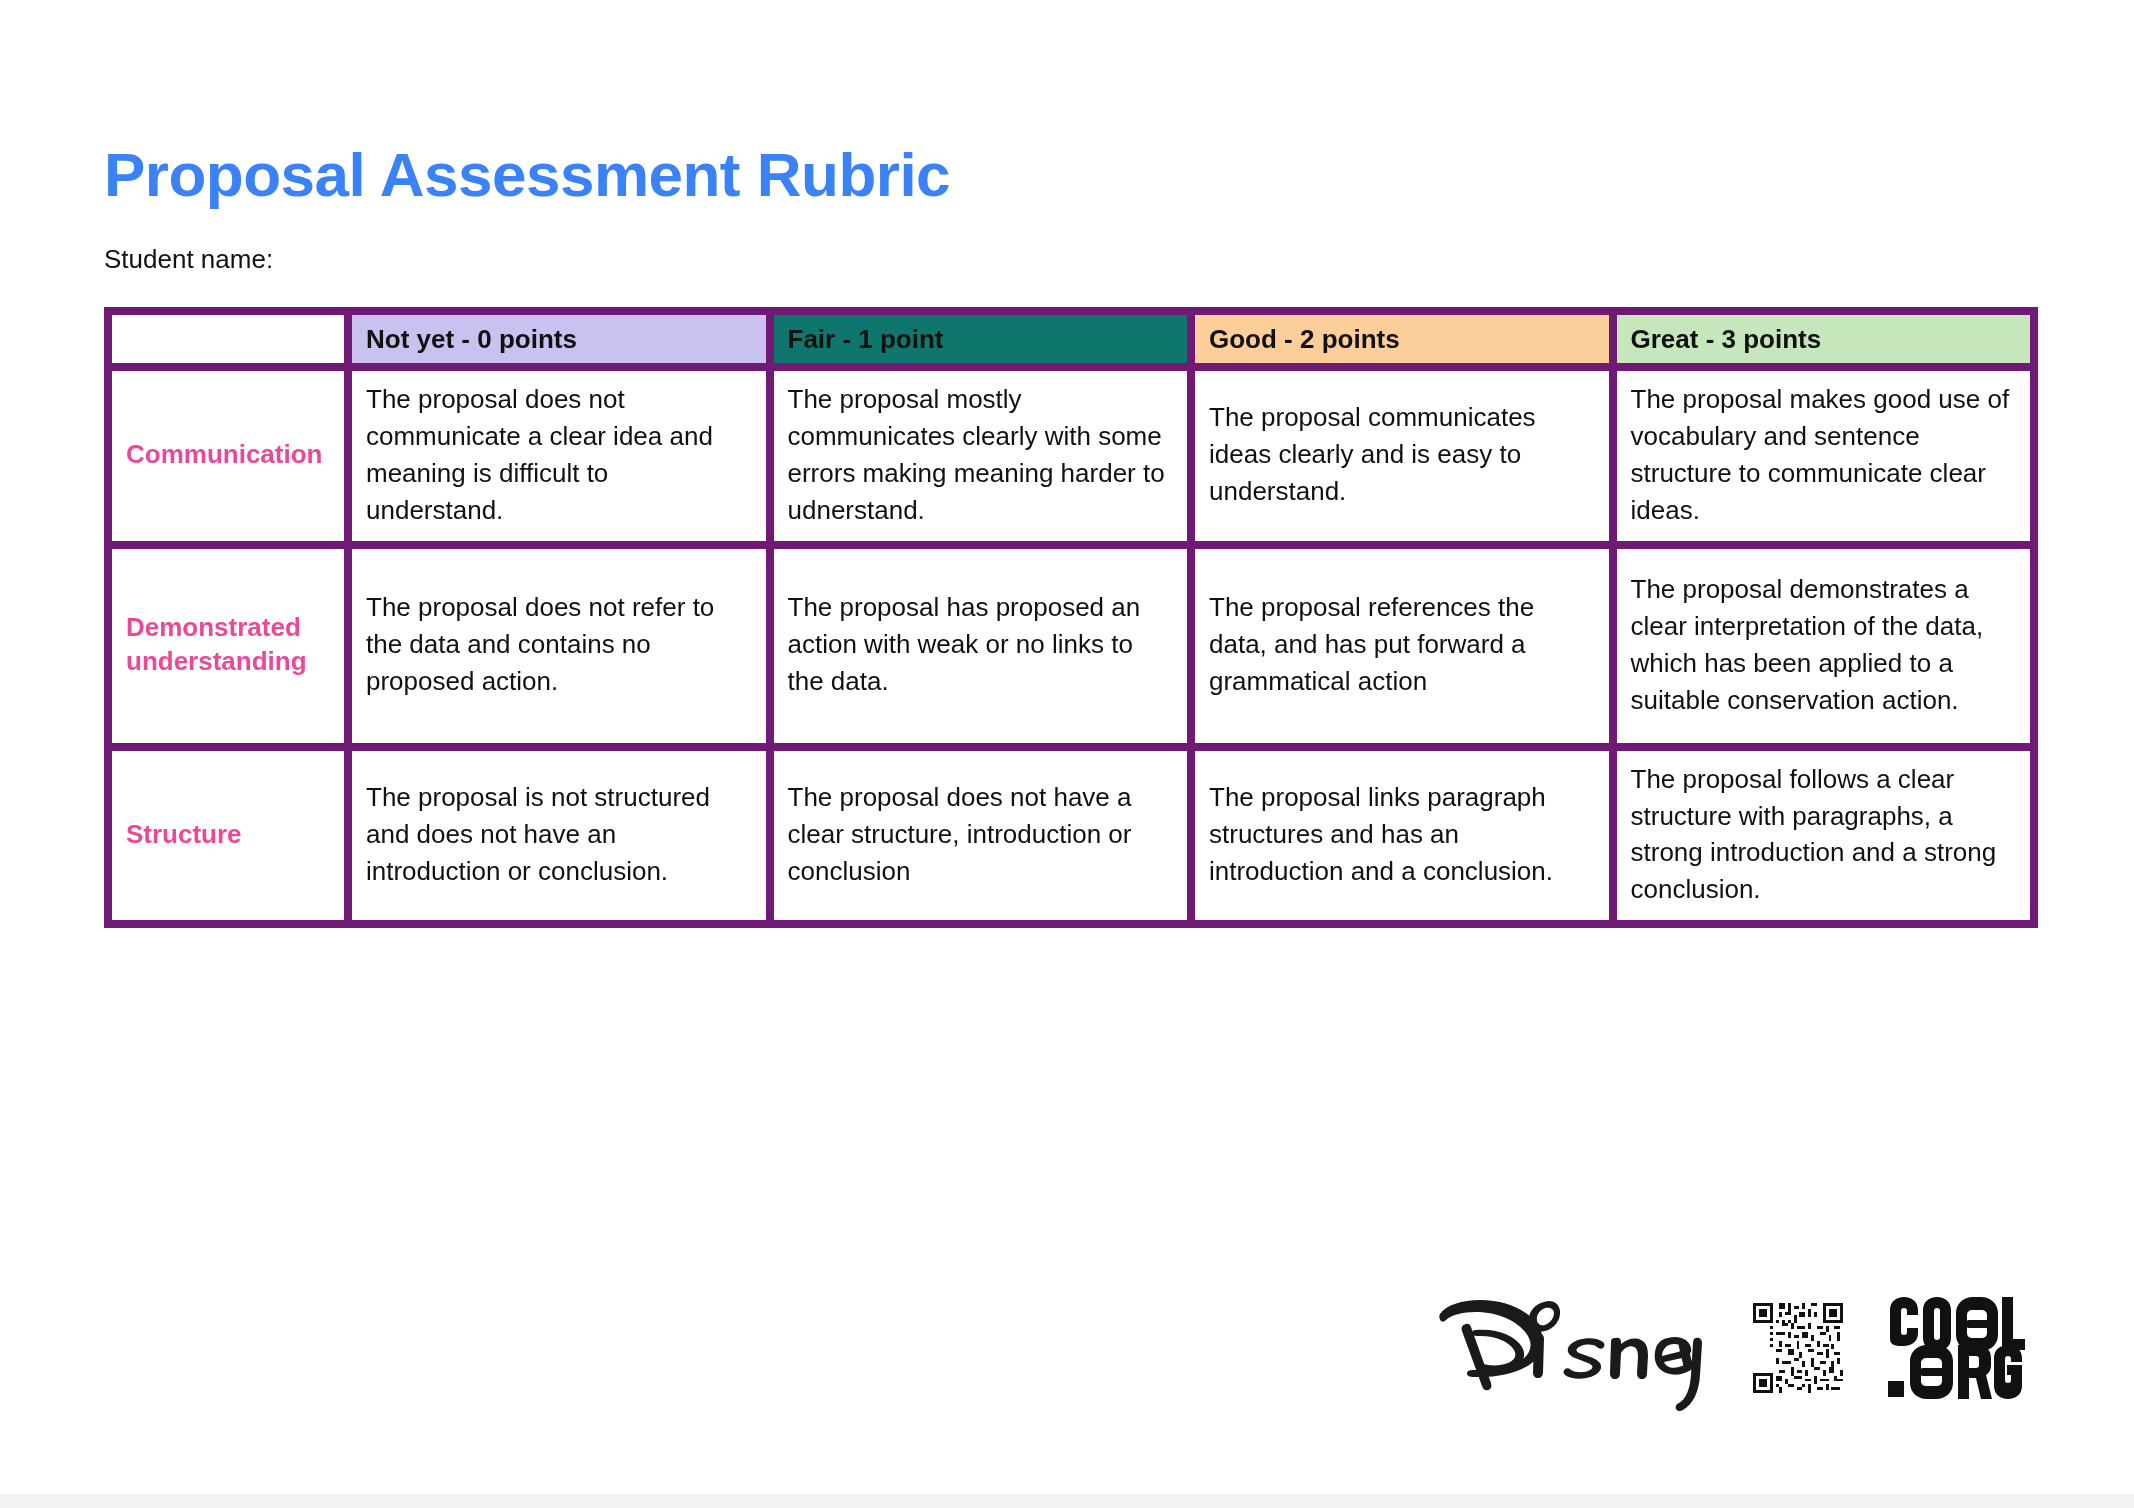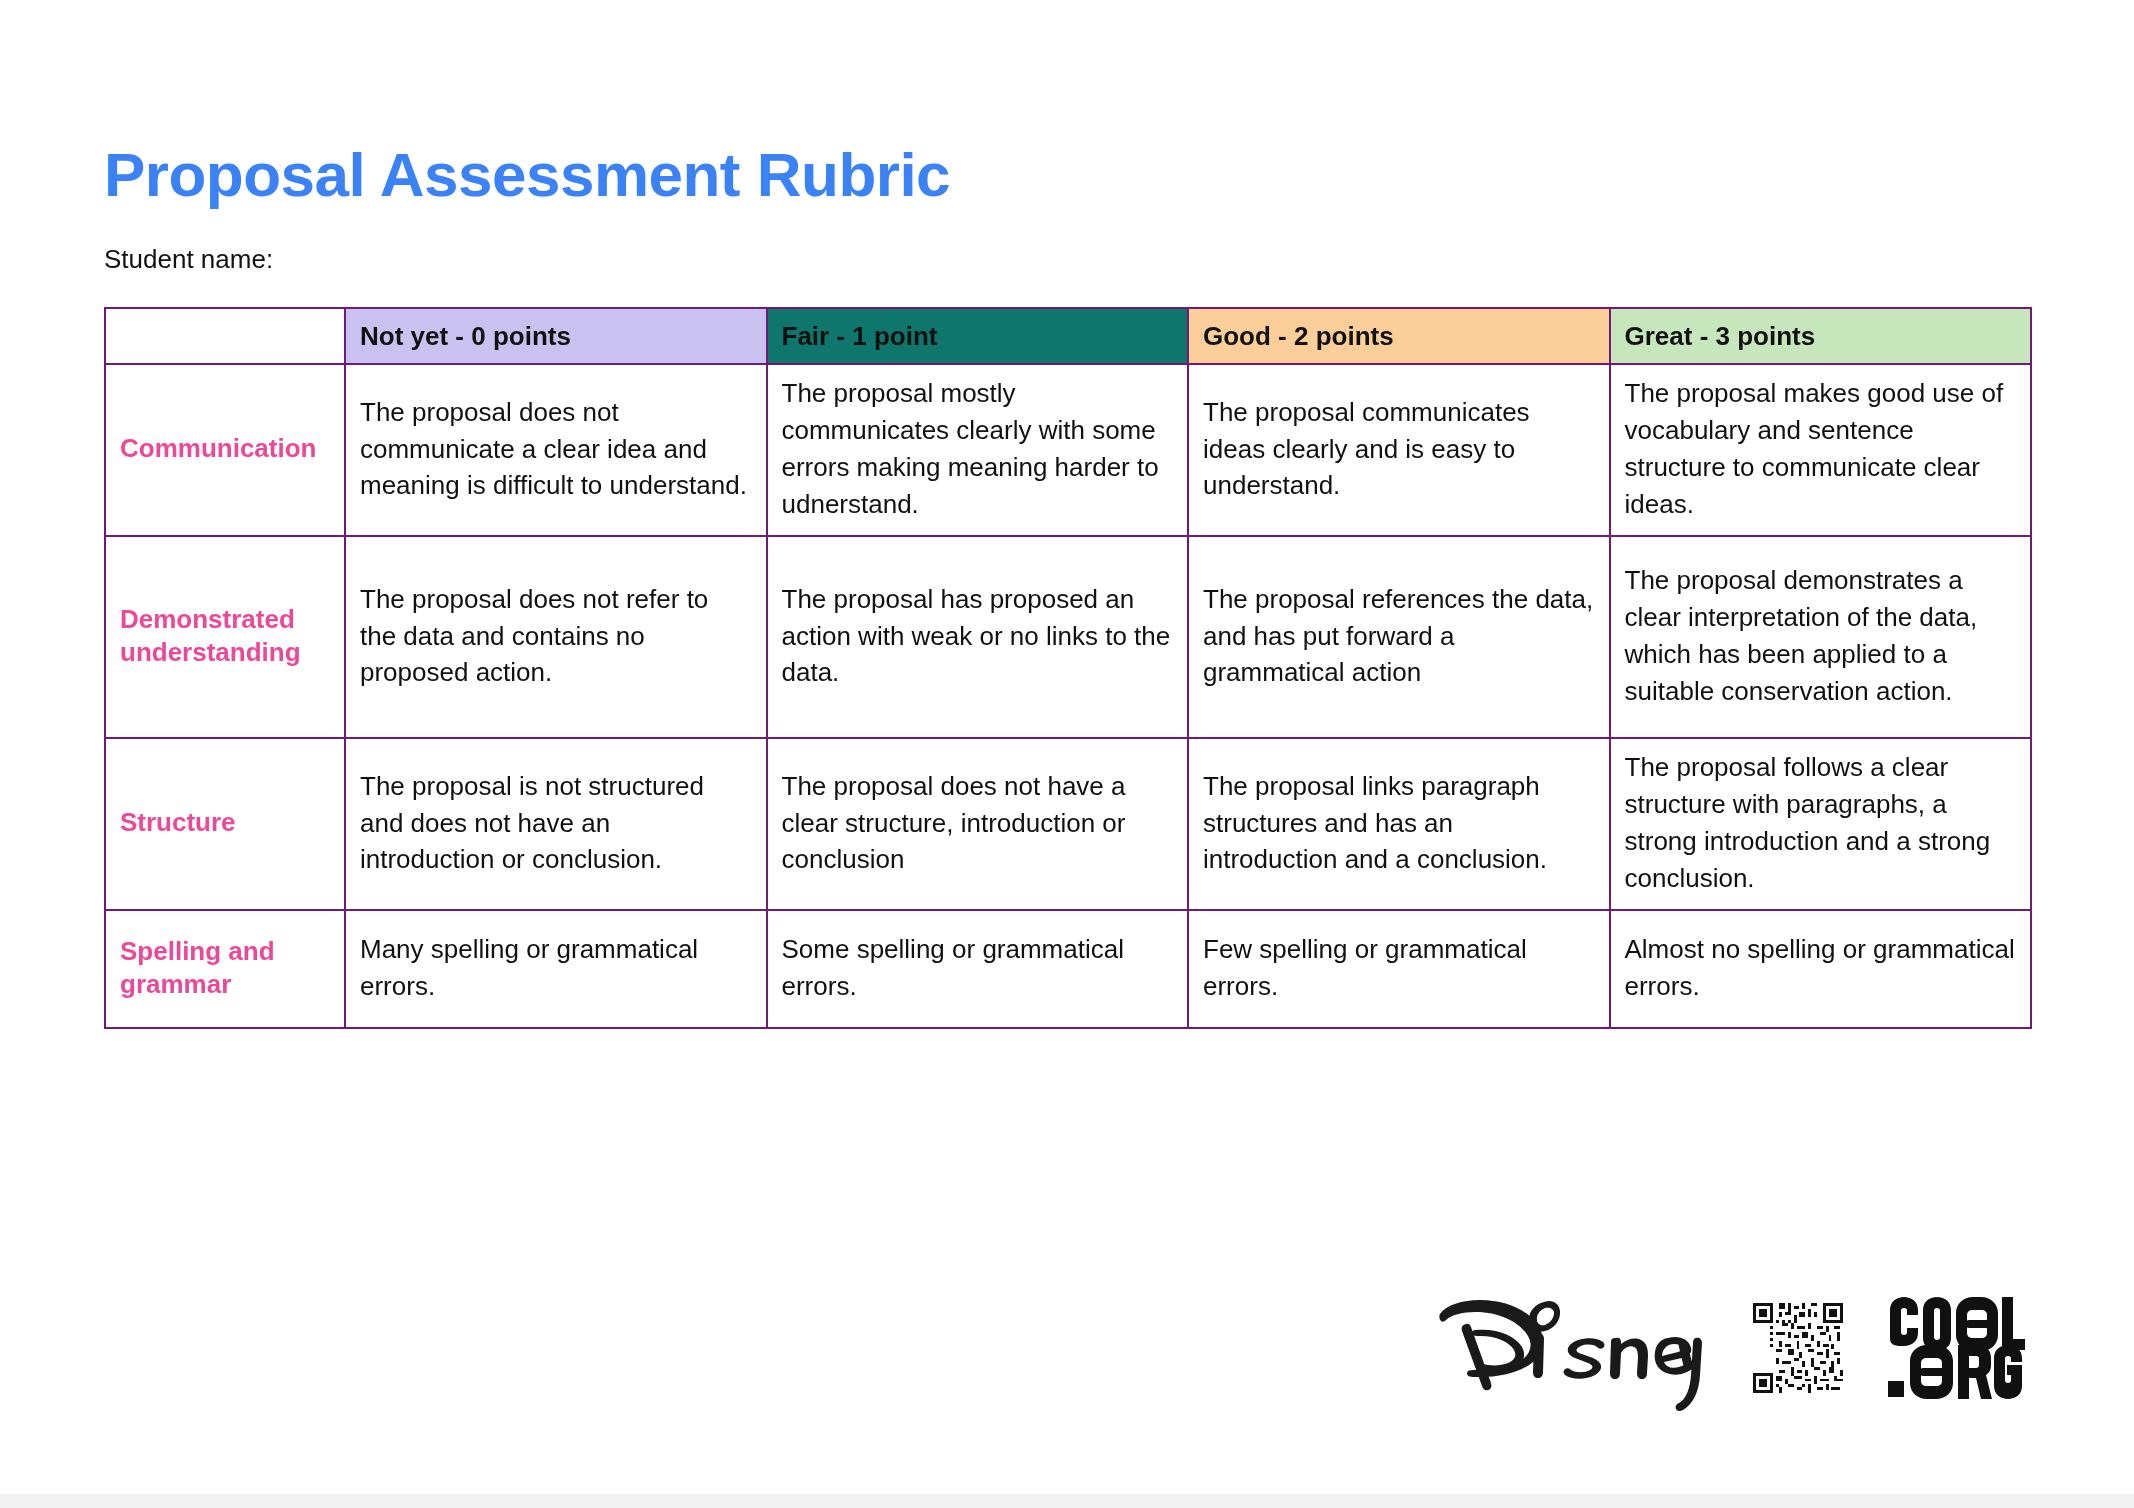--- a/index.html
+++ b/index.html
@@ -61,21 +61,21 @@
     border-collapse: collapse;
     table-layout: fixed;
     width: 1926px;
   }
 
   table.rubric col.c-crit  { width: 240px; }
   table.rubric col.c-col   { width: 421.5px; }
 
   table.rubric th,
   table.rubric td {
-    border: 2px solid #701a75;
+    border: 8px solid #701a75;
     vertical-align: middle;
     padding: 10px 14px 12px 14px;
     box-sizing: border-box;
   }
 
   table.rubric thead th {
     height: 56px;
     text-align: left;
     font-size: 26px;
     font-weight: 700;
@@ -201,27 +201,20 @@
           <td class="desc">The proposal has proposed an action with weak or no links to the data.</td>
           <td class="desc">The proposal references the data, and has put forward a grammatical action</td>
           <td class="desc">The proposal demonstrates a clear interpretation of the data, which has been applied to a suitable conservation action.</td>
         </tr>
         <tr class="row-structure">
           <td class="criterion">Structure</td>
           <td class="desc">The proposal is not structured and does not have an introduction or conclusion.</td>
           <td class="desc">The proposal does not have a clear structure, introduction or conclusion</td>
           <td class="desc">The proposal links paragraph structures and has an introduction and a conclusion.</td>
           <td class="desc">The proposal follows a clear structure with paragraphs, a strong introduction and a strong conclusion.</td>
-        </tr>
-        <tr class="row-spelling">
-          <td class="criterion">Spelling and grammar</td>
-          <td class="desc">Many spelling or grammatical errors.</td>
-          <td class="desc">Some spelling or grammatical errors.</td>
-          <td class="desc">Few spelling or grammatical errors.</td>
-          <td class="desc">Almost no spelling or grammatical errors.</td>
         </tr>
       </tbody>
     </table>
   </div>
 
   <div class="footer-logos">
 
     <div class="disney-logo">
       <svg viewBox="0 0 290 128" xmlns="http://www.w3.org/2000/svg" aria-hidden="true">
         <g fill="#1a1a1a">

